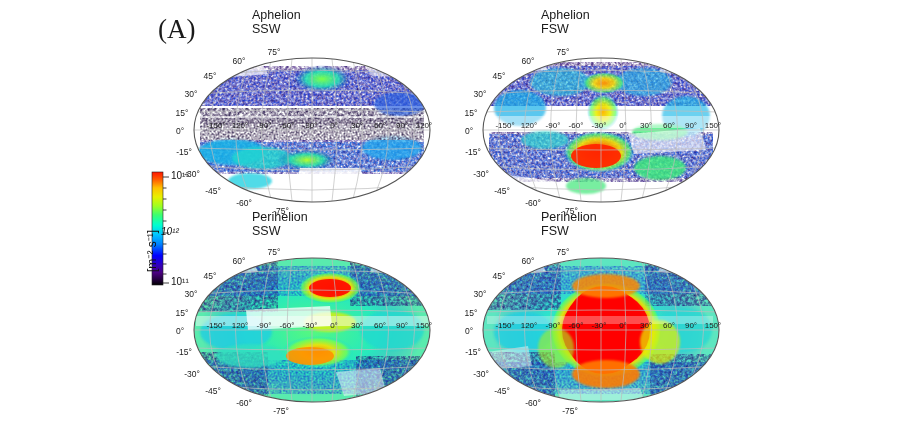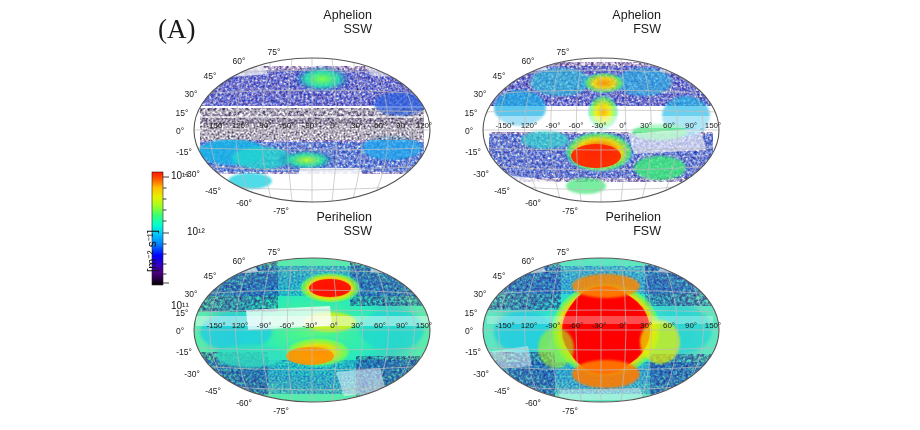--- a/index.html
+++ b/index.html
@@ -17,21 +17,21 @@
   .panel-label{
     position:absolute;
     font-family:"Liberation Serif", serif;
     font-size:27px;
     color:#1a1a1a;
     left:158px;top:14px;
     letter-spacing:0px;
   }
   .map-title{
     position:absolute;
-    text-align:right;
+    text-align:left;
     font-size:12.5px;
     line-height:14px;
     color:#1a1a1a;
     white-space:pre-line;
     font-family:"Liberation Sans", sans-serif;
   }
   .cb-axis-label{
     position:absolute;
     font-size:12px;
     color:#111;
@@ -508,14 +508,14 @@
 SSW</div>
 <div class="map-title" style="left:541px;top:8px;width:120px;">Aphelion
 FSW</div>
 <div class="map-title" style="left:252px;top:210px;width:120px;">Perihelion
 SSW</div>
 <div class="map-title" style="left:541px;top:210px;width:120px;">Perihelion
 FSW</div>
 
 <div class="cb-axis-label" style="left:143px;top:272px;">[m⁻² s⁻¹]</div>
 <div class="cb-tick-label" style="left:171px;top:170px;">10¹³</div>
-<div class="cb-tick-label" style="left:187px;top:226px;">10¹²</div>
-<div class="cb-tick-label" style="left:171px;top:276px;margin-top:24px;">10¹¹</div>
+<div class="cb-tick-label" style="left:161px;top:226px;font-style:italic;">10¹²</div>
+<div class="cb-tick-label" style="left:171px;top:276px;">10¹¹</div>
 
 </body></html>

